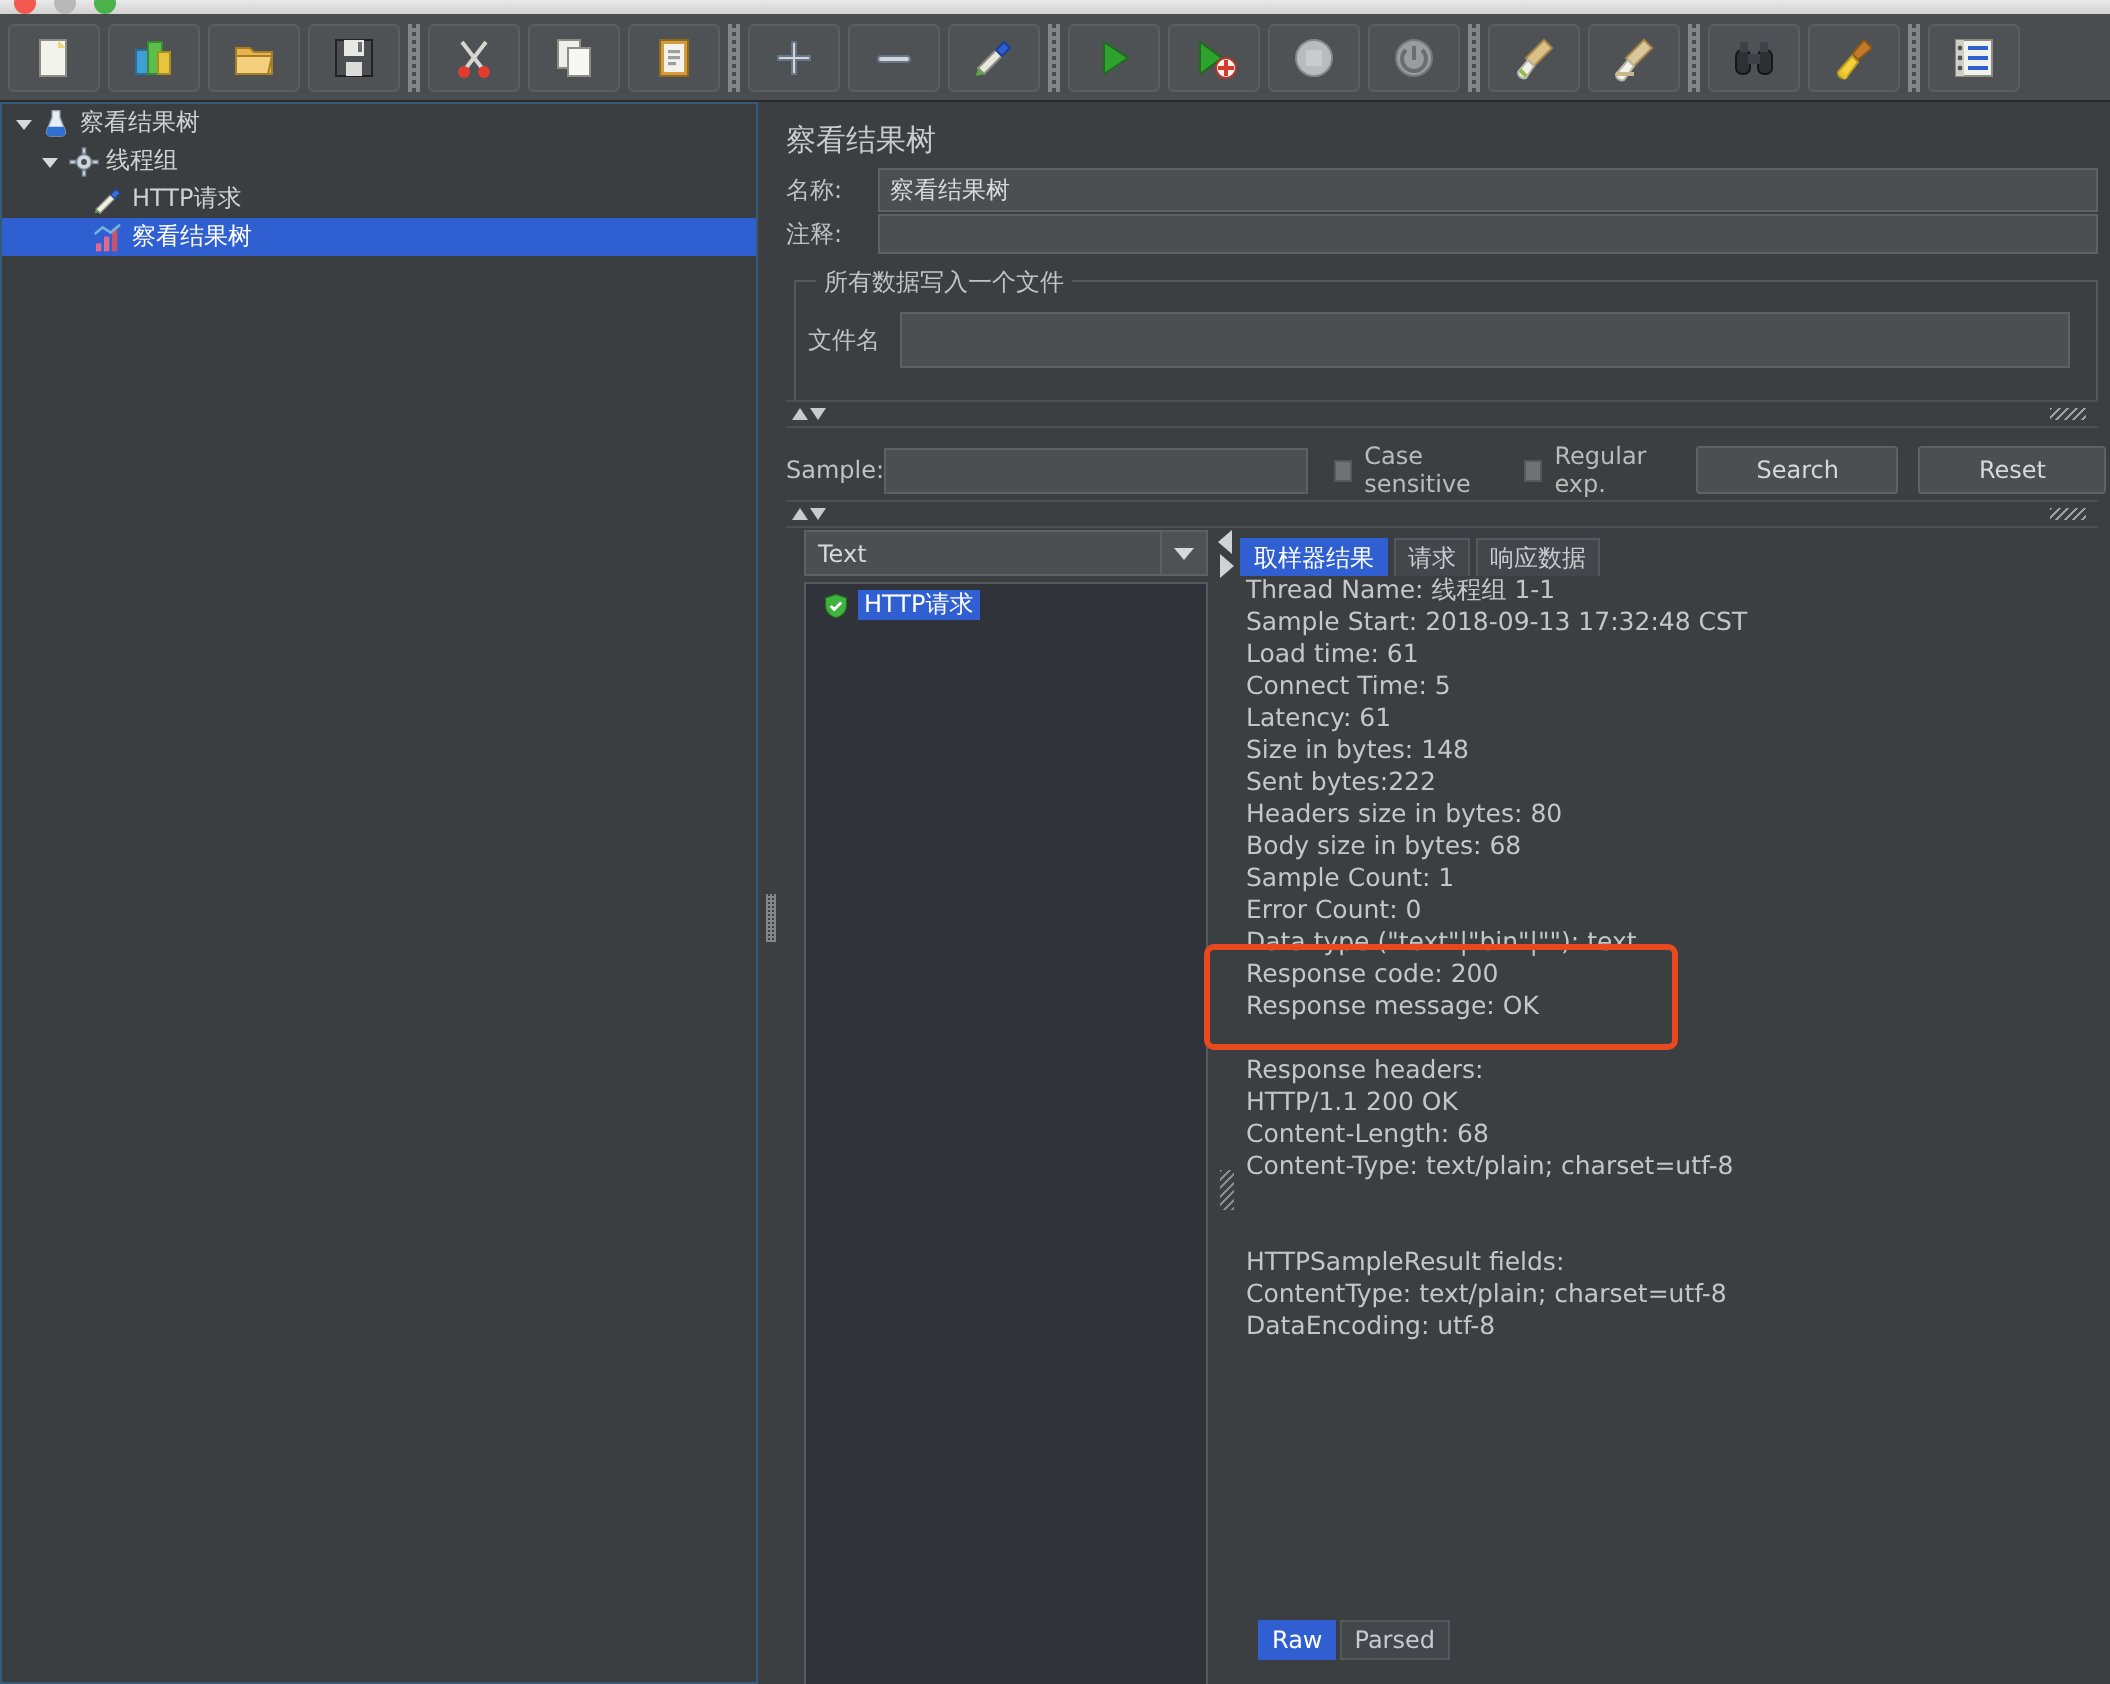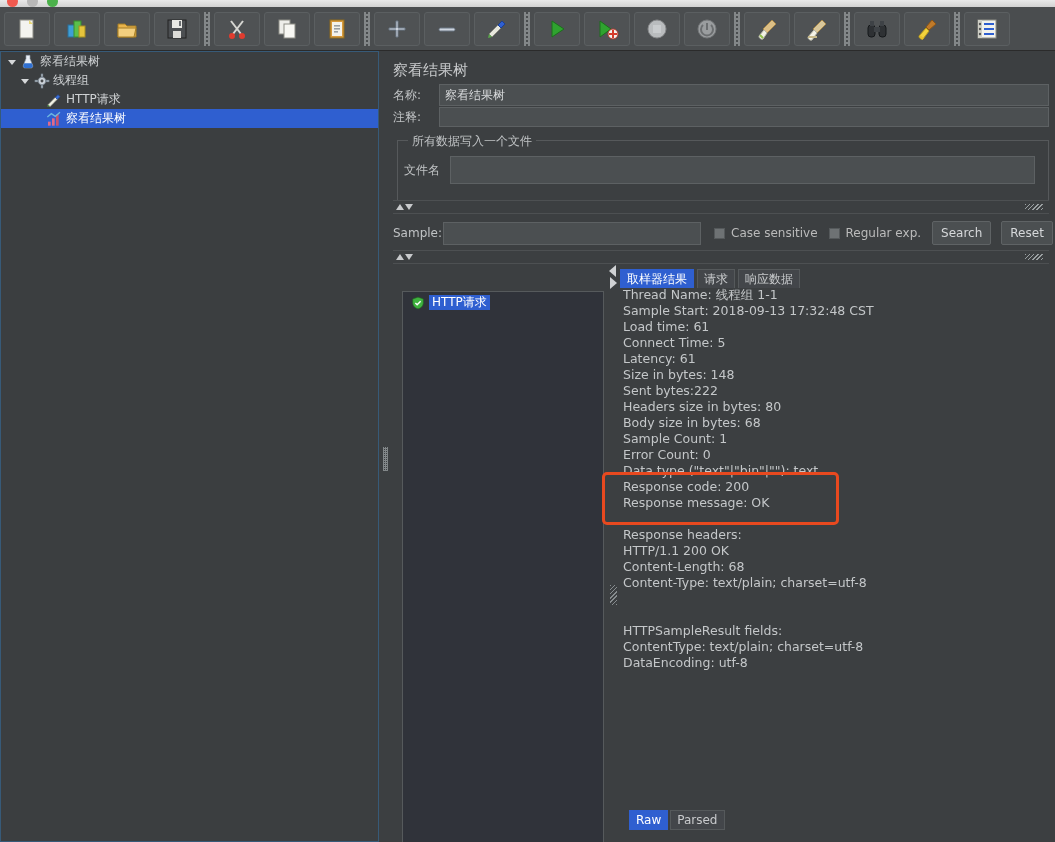--- a/index.html
+++ b/index.html
@@ -74,21 +74,21 @@
   .cb-arrows .up{width:0;height:0;border-left:4px solid transparent;border-right:4px solid transparent;
     border-bottom:6px solid #c8cacc;}
   .cb-arrows .dn{width:0;height:0;border-left:4px solid transparent;border-right:4px solid transparent;
     border-top:6px solid #c8cacc;}
   .cb-grip{position:absolute;right:6px;top:3px;width:18px;height:6px;
     background-image:repeating-linear-gradient(135deg,#9aa0a2 0 1px,transparent 1px 3px);}
 
   .chk{width:11px;height:11px;background:#6e7274;border:1px solid #55595b;
     box-sizing:border-box;display:inline-block;cursor:pointer;}
   .btn{background:#4b4f51;border:1px solid #5f6365;color:#d6d8da;font-size:12px;
-    height:24px;padding:0 8px;box-sizing:border-box;cursor:pointer;border-radius:2px;
+    height:24px;padding:0 29px;box-sizing:border-box;cursor:pointer;border-radius:2px;
     font-family:"DejaVu Sans","Liberation Sans",sans-serif;}
 
   
   .combo{position:absolute;background:#4b4f51;border:1px solid #5d6163;box-sizing:border-box;
     display:flex;align-items:center;cursor:pointer;}
   .combo .val{flex:1;padding-left:6px;color:#d6d8da;font-size:12px;}
   .combo .arrow-box{width:22px;height:100%;border-left:1px solid #5d6163;
     display:flex;align-items:center;justify-content:center;background:#4e5254;}
   .combo .arrow{width:0;height:0;border-left:5px solid transparent;border-right:5px solid transparent;
     border-top:6px solid #d6d8da;}
@@ -376,20 +376,26 @@
   </div>
 
   <div class="collapse-bar" style="left:2px;top:199px;width:656px;">
     <div class="cb-arrows">
         <div class="up"></div>
         <div class="dn"></div>
       </div>
     <div class="cb-grip"></div>
   </div>
 
+  <div class="combo" style="left:11px;top:214px;width:202px;height:23px;">
+    <span class="val">Text</span>
+    <span class="arrow-box">
+        <span class="arrow"></span>
+      </span>
+  </div>
 
   <div class="res-list" style="left:11px;top:240px;width:202px;height:566px;" id="reslist">
       <div class="res-item">
         <span class="shield"><svg width="14" height="14" viewBox="0 0 24 24">
             <path d="M12 2 L21 5 v7 c0 5-4 9-9 10 -5-1-9-5-9-10 V5 Z" fill="#3fb23f" stroke="#1f6f1f"></path>
             <path d="M7.5 12 l3 3 l6-6" stroke="#ffffff" stroke-width="2.4" fill="none"></path>
           </svg></span>
         <span class="lbl">HTTP请求</span>
       </div>
     </div>

